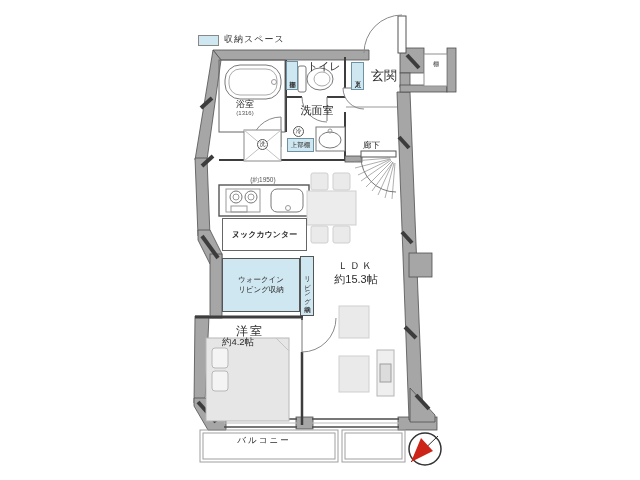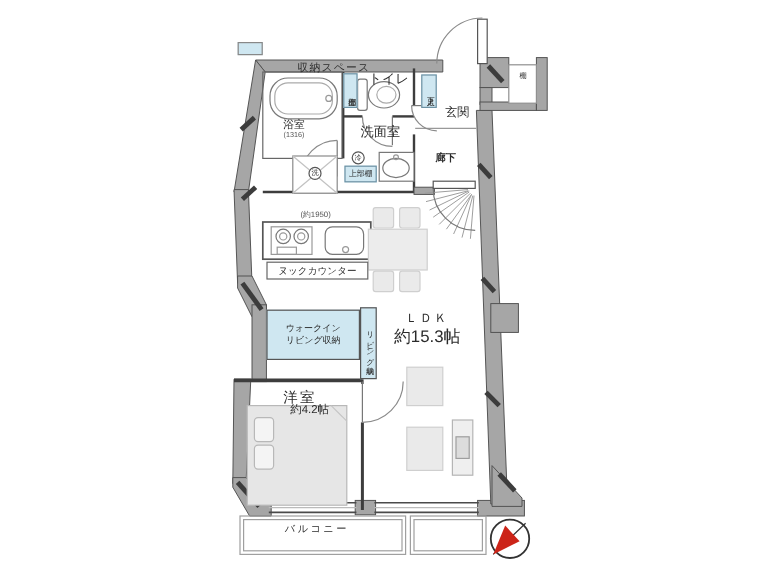--- a/index.html
+++ b/index.html
@@ -176,43 +176,43 @@
     </g>
 
     <g>
       <circle cx="425" cy="449" r="16" fill="#fff" stroke="#333" stroke-width="1.5"></circle>
       <line x1="411" y1="462" x2="438" y2="436" stroke="#333" stroke-width="1"></line>
       <polygon points="411,462 421,438 433,451" fill="#cc2418"></polygon>
     </g>
   </svg>
 
   <div class="storage" style="left:198px;top:35px;width:21px;height:11px;border-color:#888;"></div>
-  <div class="lbl" style="left:224px;top:52px;font-size:9px;letter-spacing:1px;margin-left:24px;">収納スペース</div>
+  <div class="lbl" style="left:224px;top:35px;font-size:9px;letter-spacing:1px;">収納スペース</div>
 
   <div class="storage vert" style="left:286px;top:61px;width:12px;height:29px;font-size:6.5px;">上部棚</div>
   <div class="storage vert" style="left:351px;top:62px;width:13px;height:28px;font-size:6.5px;">下足入</div>
   <div class="storage" style="left:287px;top:138px;width:27px;height:14px;font-size:6.5px;">上部棚</div>
-  <div class="storage" style="left:222px;top:258px;width:78px;height:42px;border-color:#555;
-              flex-direction:column;font-size:7.5px;line-height:1.35;">
+  <div class="storage" style="left:222px;top:258px;width:78px;height:54px;border-color:#555;
+              flex-direction:column;font-size:7.5px;line-height:1.35;font-family:Liberation Mono, monospace;">
     <span>ウォークイン</span>
     <span>リビング収納</span>
   </div>
   <div class="storage vert" style="left:300px;top:256px;width:14px;height:60px;border-color:#555;font-size:6.5px;">リビング収納</div>
 
   <div class="mark" style="left:257px;top:139px;">洗</div>
   <div class="mark" style="left:293px;top:126px;">冷</div>
 
   <div class="lbl c" style="left:245px;top:100px;font-size:9px;">浴室</div>
   <div class="lbl c" style="left:245px;top:110px;font-size:6px;color:#555;">(1316)</div>
   <div class="lbl" style="left:307px;top:60px;font-size:11px;">トイレ</div>
-  <div class="lbl" style="left:371px;top:69px;font-size:10px;margin-top:20px;">玄関</div>
+  <div class="lbl" style="left:371px;top:69px;font-size:13px;">玄関</div>
   <div class="lbl c" style="left:317px;top:104px;font-size:11px;">洗面室</div>
-  <div class="lbl" style="left:363px;top:127px;font-size:8.5px;font-weight:bold;">廊下</div>
+  <div class="lbl" style="left:363px;top:141px;font-size:8.5px;">廊下</div>
   <div class="lbl c" style="left:436px;top:61px;font-size:6px;">棚</div>
   <div class="lbl c" style="left:263px;top:176px;font-size:6.5px;color:#555;">(約1950)</div>
-  <div class="boxlbl" style="left:222px;top:218px;width:85px;height:15px;font-size:8px;">ヌックカウンター</div>
+  <div class="boxlbl" style="left:222px;top:218px;width:85px;height:33px;font-size:8px;font-weight:bold;">ヌックカウンター</div>
   <div class="lbl c" style="left:356px;top:260px;font-size:10px;letter-spacing:2px;">ＬＤＫ</div>
-  <div class="lbl c" style="left:356px;top:273px;font-size:14px;">約15.3帖</div>
+  <div class="lbl c" style="left:356px;top:273px;font-size:11px;">約15.3帖</div>
   <div class="lbl c" style="left:250px;top:325px;font-size:12px;letter-spacing:2px;">洋室</div>
-  <div class="lbl c" style="left:258px;top:337px;font-size:9.5px;">約4.2帖</div>
+  <div class="lbl c" style="left:238px;top:337px;font-size:9.5px;">約4.2帖</div>
   <div class="lbl c" style="left:264px;top:436px;font-size:8.5px;letter-spacing:2px;font-family:Liberation Serif, serif;">バルコニー</div>
 
 </div>
 
 </body></html>

